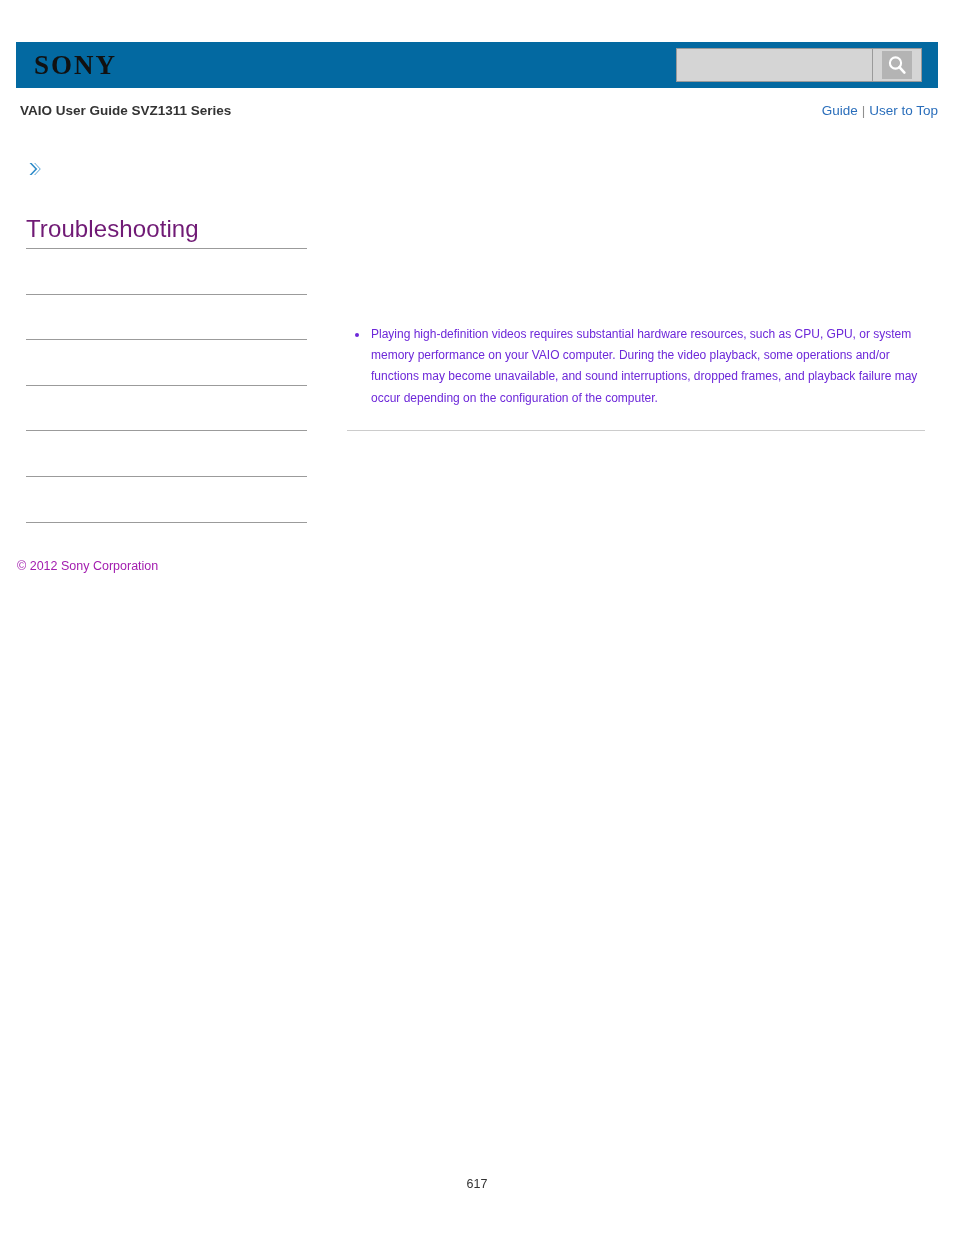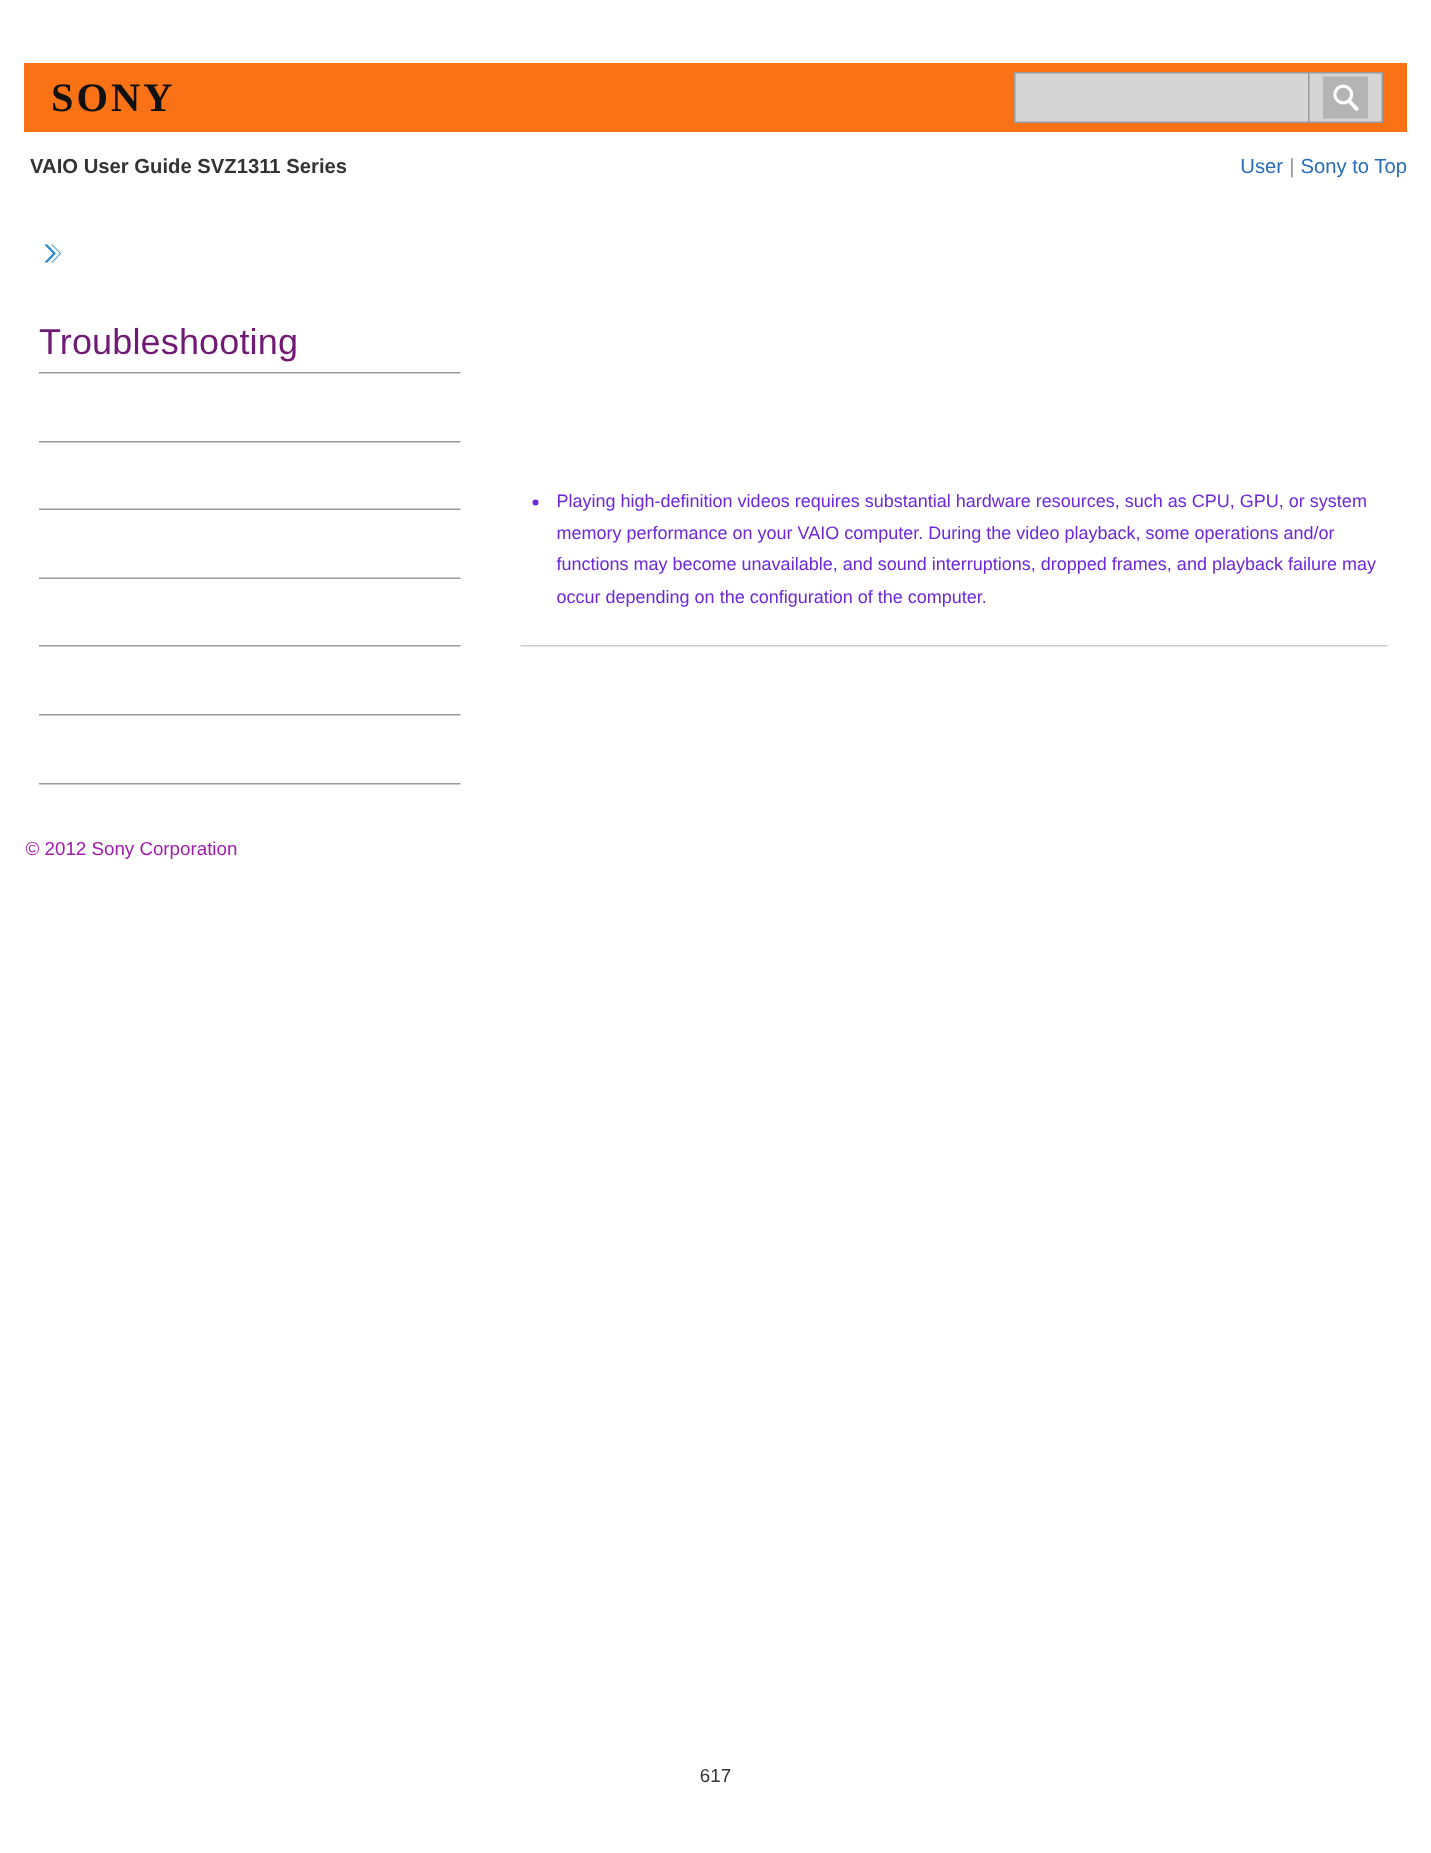--- a/index.html
+++ b/index.html
@@ -16,21 +16,21 @@
     -webkit-font-smoothing: antialiased;
   }
 
   
   .header-band {
     position: absolute;
     left: 16px;
     top: 42px;
     width: 922px;
     height: 46px;
-    background: #f97316;
+    background: #0369a1;
     box-sizing: border-box;
   }
   .sony-logo {
     position: absolute;
     left: 18px;
     top: 7px;
     font-family: "Liberation Serif", serif;
     font-weight: bold;
     font-size: 27px;
     letter-spacing: 2.0px;
@@ -220,21 +220,21 @@
           <line x1="13.4" y1="13.2" x2="18.4" y2="18.6" stroke="#ffffff" stroke-width="2.6" stroke-linecap="round"></line>
         </svg>
       </span>
     </button>
   </div>
 </div>
 
 <div class="subheader">
   <div class="guide-title">VAIO User Guide SVZ1311 Series</div>
   <div class="navlinks">
-    <a href="#">User</a><span class="nav-sep">|</span><a href="#">Sony to Top</a>
+    <a href="#">Guide</a><span class="nav-sep">|</span><a href="#">User to Top</a>
   </div>
 </div>
 
 <div class="left-col">
   <span class="chevron-icon">
     <svg width="18" height="18" viewBox="0 0 18 18" aria-hidden="true">
       <path d="M3.5 3 L9.2 9 L3.5 15 L5.6 15 L11.3 9 L5.6 3 Z" fill="#2e8bc9"></path>
       <path d="M8.2 3 L13.9 9 L8.2 15 L9.0 15 L14.7 9 L9.0 3 Z" fill="#2e8bc9"></path>
     </svg>
   </span>

